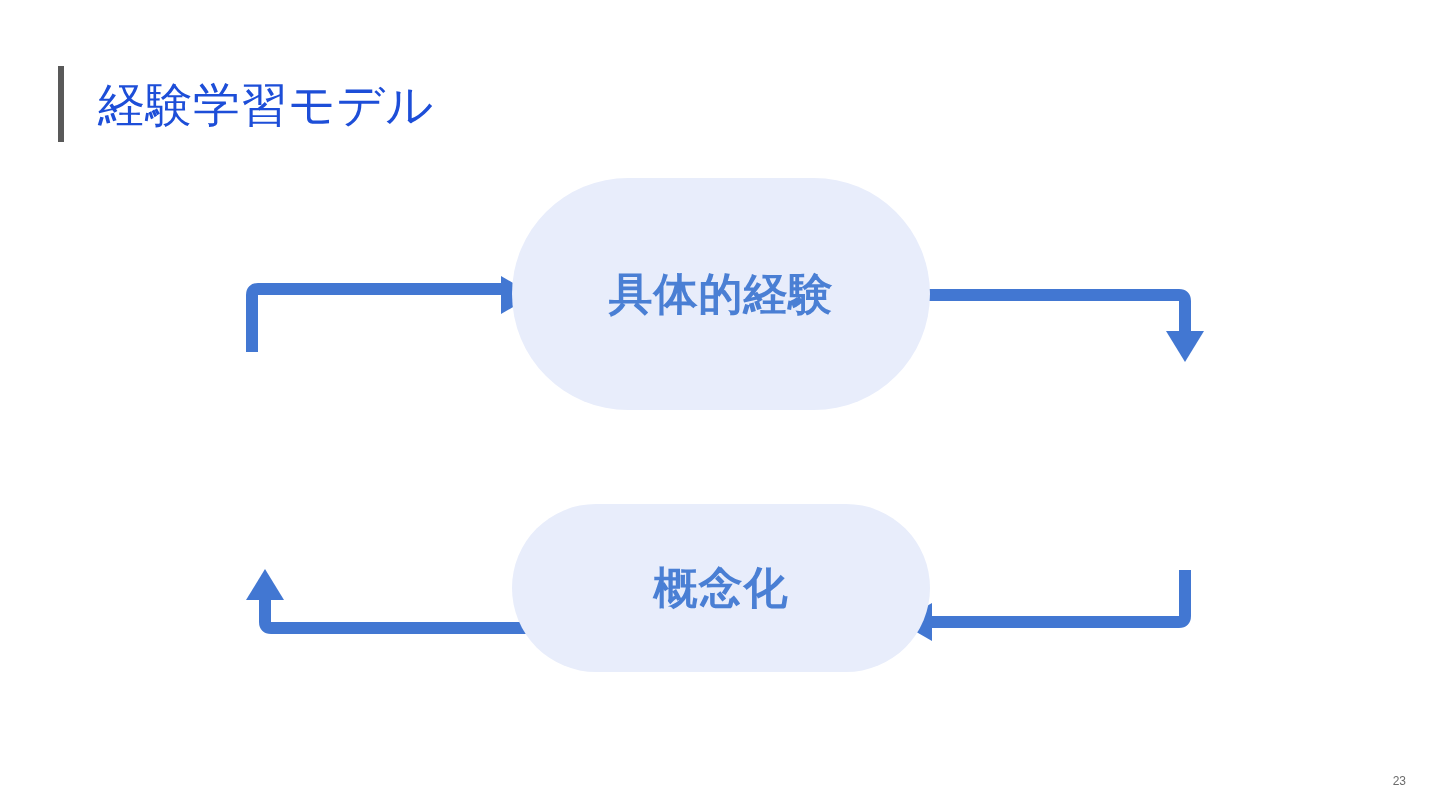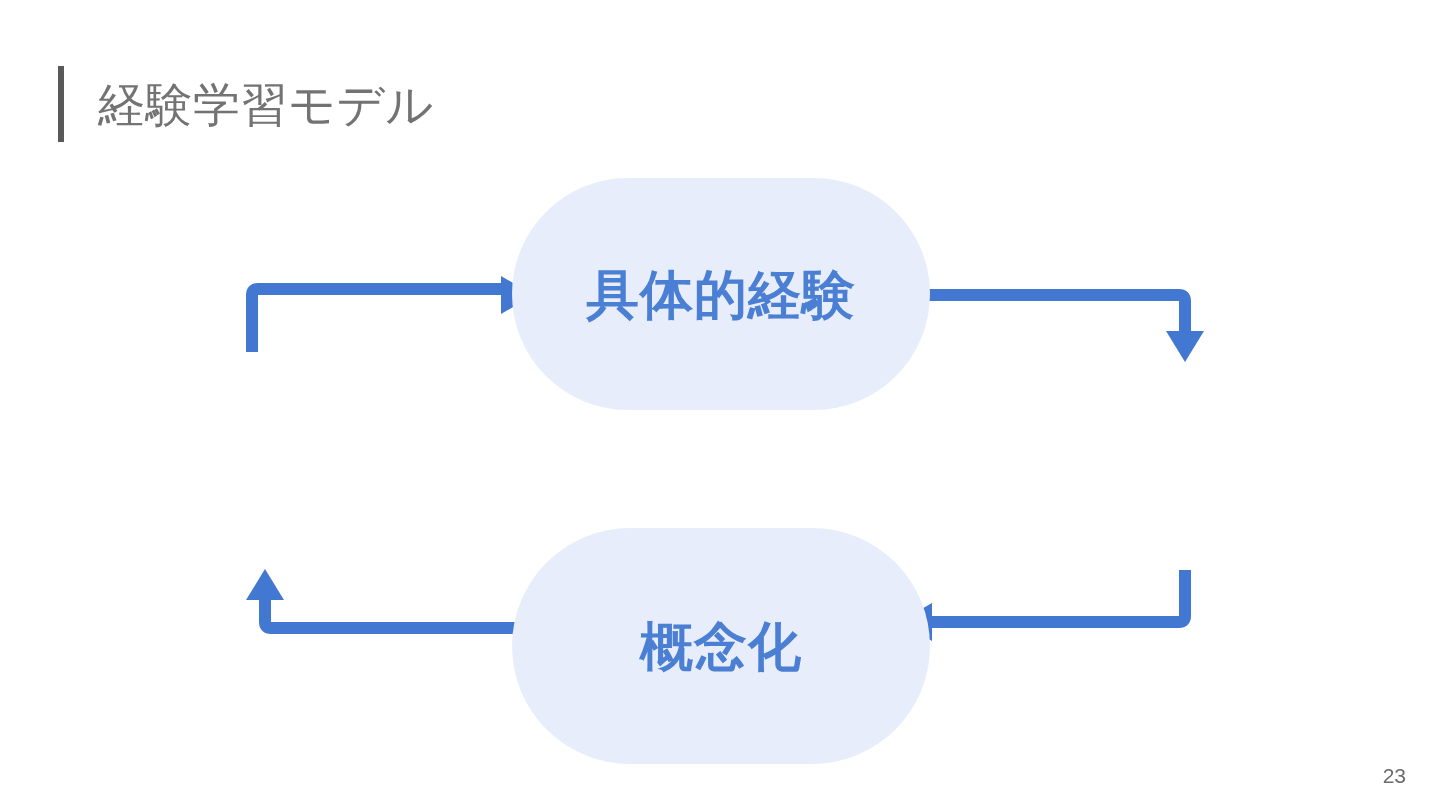--- a/index.html
+++ b/index.html
@@ -27,21 +27,21 @@
   #title-accent-bar {
     width: 6px;
     height: 76px;
     background: #595959;
     flex: 0 0 auto;
   }
   #page-title {
     margin-left: 34px;
     font-size: 47px;
     line-height: 1;
-    color: #737373;
+    color: #1d4ed8;
     font-weight: 400;
     letter-spacing: 0.5px;
     white-space: nowrap;
   }
 
   
   #cycle-diagram {
     position: absolute;
     left: 0;
     top: 0;
@@ -62,21 +62,21 @@
     background: #e8edfb;
     border-radius: 999px;
     display: flex;
     align-items: center;
     justify-content: center;
     box-sizing: border-box;
   }
   .cycle-node-label {
     color: #4a7fd4;
     font-weight: bold;
-    font-size: 53px;
+    font-size: 44px;
     line-height: 1;
     letter-spacing: 1px;
     white-space: nowrap;
   }
 
   #node-top {
     left: 512px;
     top: 178px;
     width: 418px;
     height: 232px;
@@ -88,31 +88,31 @@
     height: 228px;
   }
   #node-right {
     left: 960px;
     top: 352px;
     width: 425px;
     height: 228px;
   }
   #node-bottom {
     left: 512px;
-    top: 528px;
+    top: 504px;
     width: 418px;
-    height: 236px;
+    height: 168px;
   }
 
   
   #page-number {
     position: absolute;
     right: 34px;
     bottom: 22px;
-    font-size: 21px;
+    font-size: 12px;
     color: #6b6b6b;
   }
 </style>
 </head>
 <body>
 
 <div id="title-block">
   <div id="title-accent-bar"></div>
   <div id="page-title">経験学習モデル</div>
 </div>

